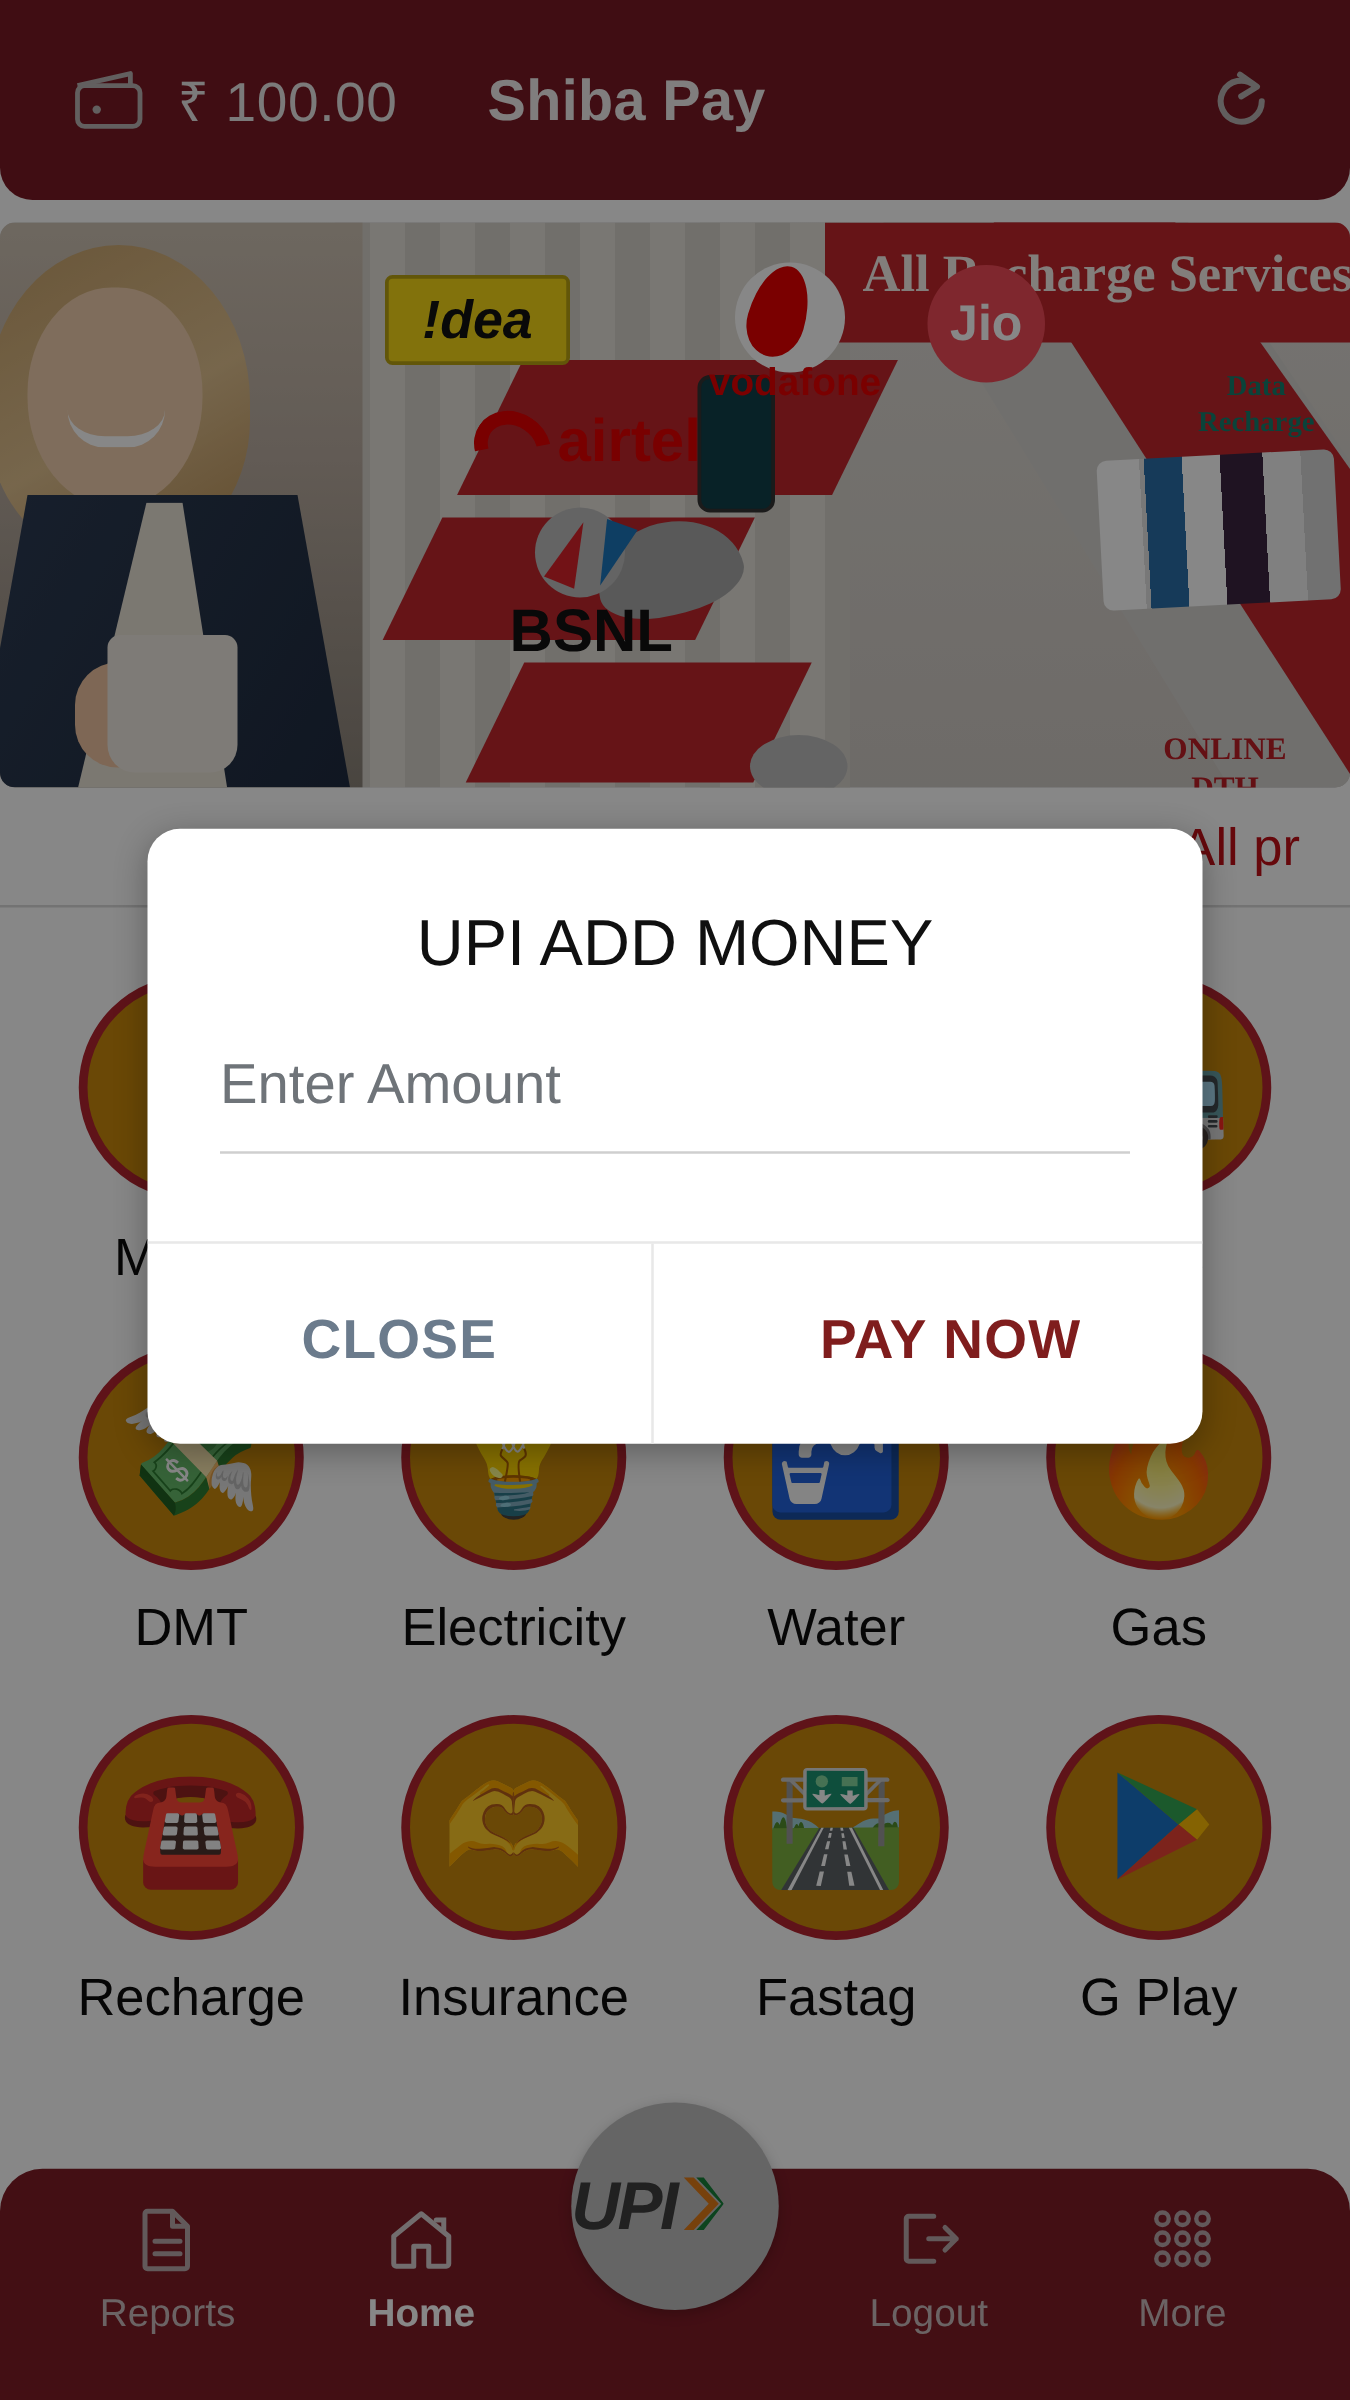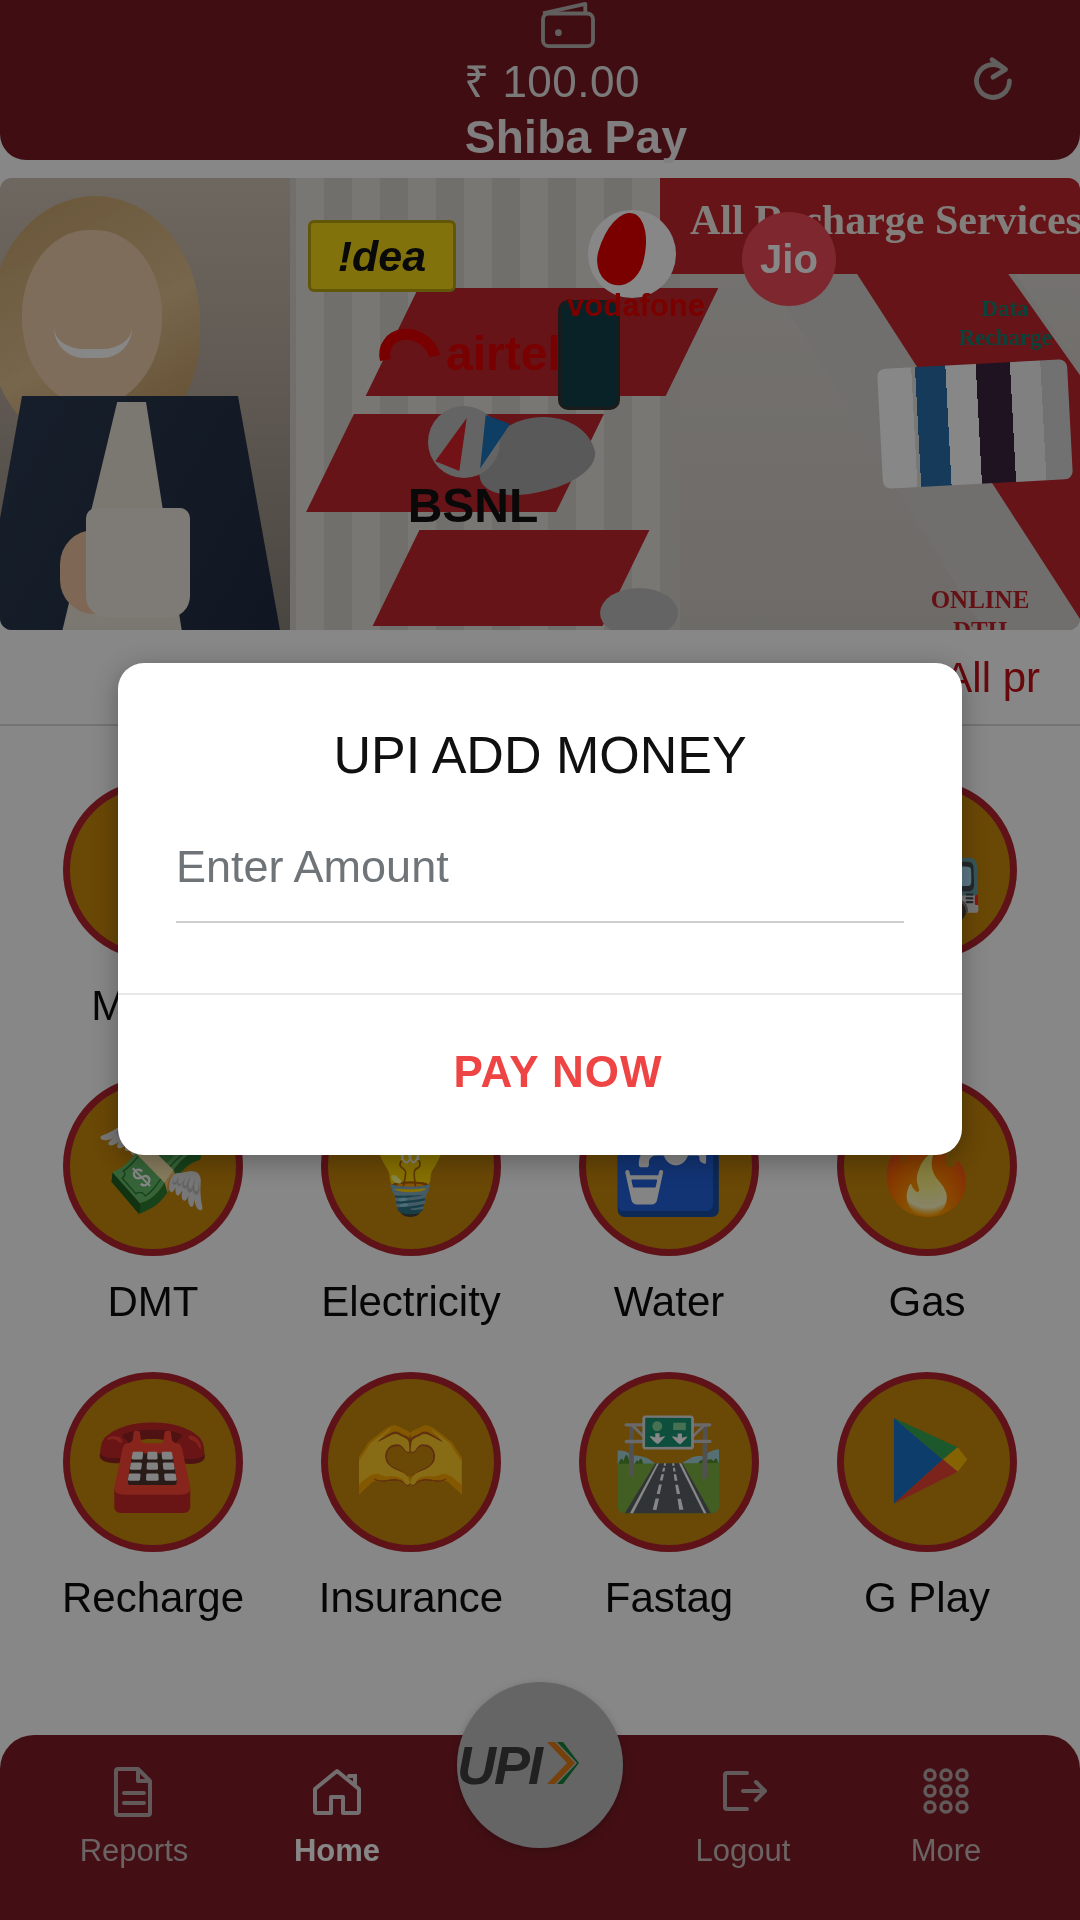--- a/index.html
+++ b/index.html
@@ -10,21 +10,21 @@
     position:relative;
   }
 
   
   #app { position:absolute; inset:0; }
 
   .header {
     position:absolute; left:0; top:0; width:1080px; height:160px;
     background:#7a1a24;
     border-bottom-left-radius:26px; border-bottom-right-radius:26px;
-    display:flex; align-items:center;flex-direction:column;
+    display:flex; align-items:center;
   }
   .hdr-wallet { margin-left:56px; width:62px; height:50px; flex:0 0 auto; }
   .hdr-balance {
     margin-left:24px; color:#e9e6e6; font-size:44px; letter-spacing:.5px;
     white-space:nowrap;
   }
   .hdr-title {
     margin-left:72px; color:#f2efef; font-size:46px; font-weight:bold;
     letter-spacing:.3px; white-space:nowrap;
   }
@@ -240,21 +240,21 @@
   }
   .dlg-input::placeholder { color:#6f7479; }
   .dlg-actions { display:flex; border-top:2px solid #e8e8e8; }
   .dlg-btn {
     flex:1; text-align:center; padding:52px 0 58px;
     font-size:44px; font-weight:bold; letter-spacing:1px;
     background:transparent; border:none; cursor:pointer;
     font-family:"Liberation Sans", sans-serif;
   }
   .dlg-btn.close { color:#6b7b8c; border-right:2px solid #e8e8e8; }
-  .dlg-btn.pay { color:#ef4444;padding-left:36px; }
+  .dlg-btn.pay { color:#7f1d1d;padding-left:36px; }
 </style>
 </head>
 <body>
 
 <div id="app">
 
   <div class="header">
     <svg class="hdr-wallet" viewBox="0 0 64 52" fill="none">
       <path d="M6 14 L50 4 L50 14" stroke="#b9b3b3" stroke-width="4" stroke-linejoin="round"></path>
       <rect x="6" y="14" width="52" height="34" rx="6" stroke="#b9b3b3" stroke-width="4"></rect>
@@ -432,15 +432,16 @@
 </div>
 
 <div class="scrim"></div>
 
 <div class="dialog">
   <div class="dlg-title">UPI ADD MONEY</div>
   <div class="dlg-body">
     <input class="dlg-input" type="text" placeholder="Enter Amount" style="">
   </div>
   <div class="dlg-actions">
+    <button class="dlg-btn close">CLOSE</button>
     <button class="dlg-btn pay">PAY NOW</button>
   </div>
 </div>
 
 </body></html>

